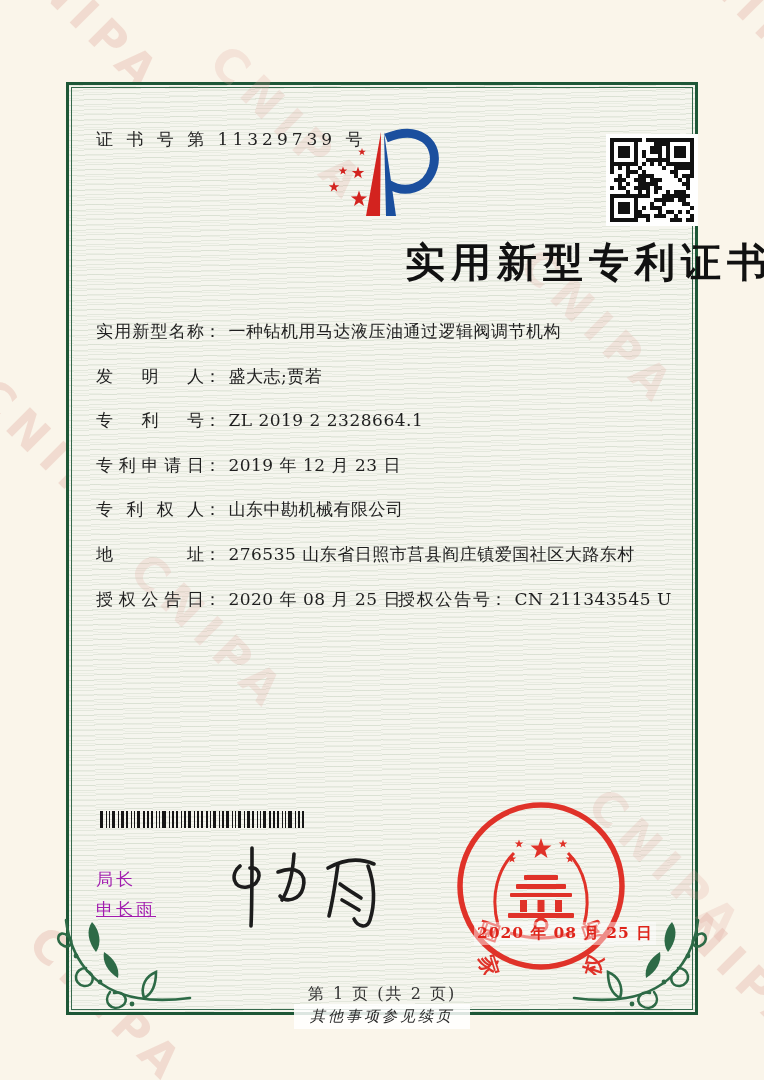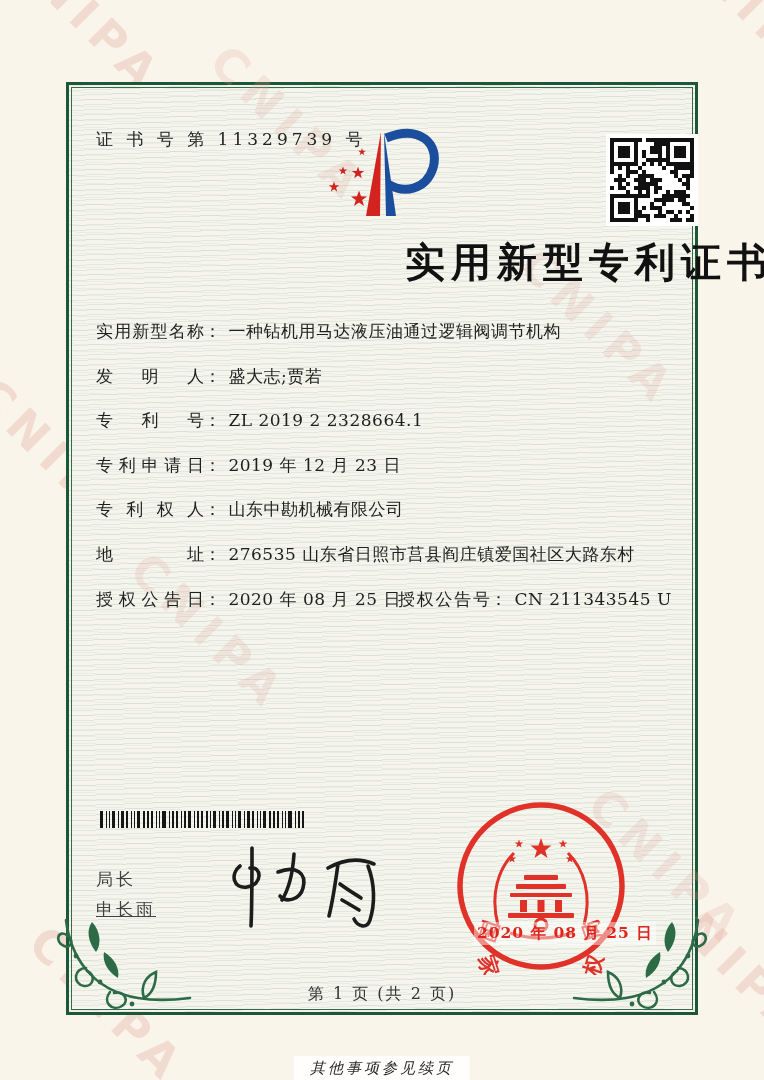--- a/index.html
+++ b/index.html
@@ -57,40 +57,40 @@
   .paras{
     position:absolute;left:95px;top:625px;width:576px;
     font-size:17px;line-height:29.4px;font-style:italic;color:#242424;
   }
   .paras p{margin:0;text-indent:2em;}
   
   .barcode{position:absolute;left:100px;top:811px;width:212px;height:17px;}
   .officer-title,.officer-name{
     position:absolute;left:96px;
     font-family:"DejaVu Sans","Liberation Sans",sans-serif;
-    font-size:17px;letter-spacing:3px;color:#404040;
+    font-size:17px;letter-spacing:3px;color:#a21caf;
   }
   .officer-title{top:868px;}
   .officer-name{top:898px;text-decoration:underline;}
   .signature{position:absolute;left:222px;top:842px;width:180px;height:90px;}
   .seal{position:absolute;left:452px;top:797px;width:178px;height:178px;opacity:.93;}
   .seal-date{
     position:absolute;left:474px;top:922px;
     font-size:15.5px;font-weight:bold;letter-spacing:1px;color:#df241b;
     background:rgba(255,255,255,.45);padding:1px 3px;white-space:nowrap;
   }
   .page-info{
     position:absolute;left:0;top:984px;width:764px;text-align:center;
     font-size:16px;letter-spacing:2px;color:#333;
   }
   .flourish{position:absolute;width:140px;height:100px;}
   .flourish-left{left:52px;top:916px;}
   .flourish-right{left:572px;top:916px;transform:scaleX(-1);}
   .footer-note{
-    position:absolute;left:50%;top:1056px;transform:translateX(-50%);
+    position:absolute;left:50%;top:1004px;transform:translateX(-50%);
     font-size:15px;font-style:italic;letter-spacing:3px;color:#2a2a2a;
     background:rgba(255,255,255,.85);padding:3px 16px;white-space:nowrap;
   }
 </style>
 </head>
 <body>
 
 <div class="wm" style="left:-15px;top:-12px;">CNIPA</div>
 <div class="wm" style="left:652px;top:-20px;">CNIPA</div>
 <div class="wm" style="left:-45px;top:430px;">CNIPA</div>

